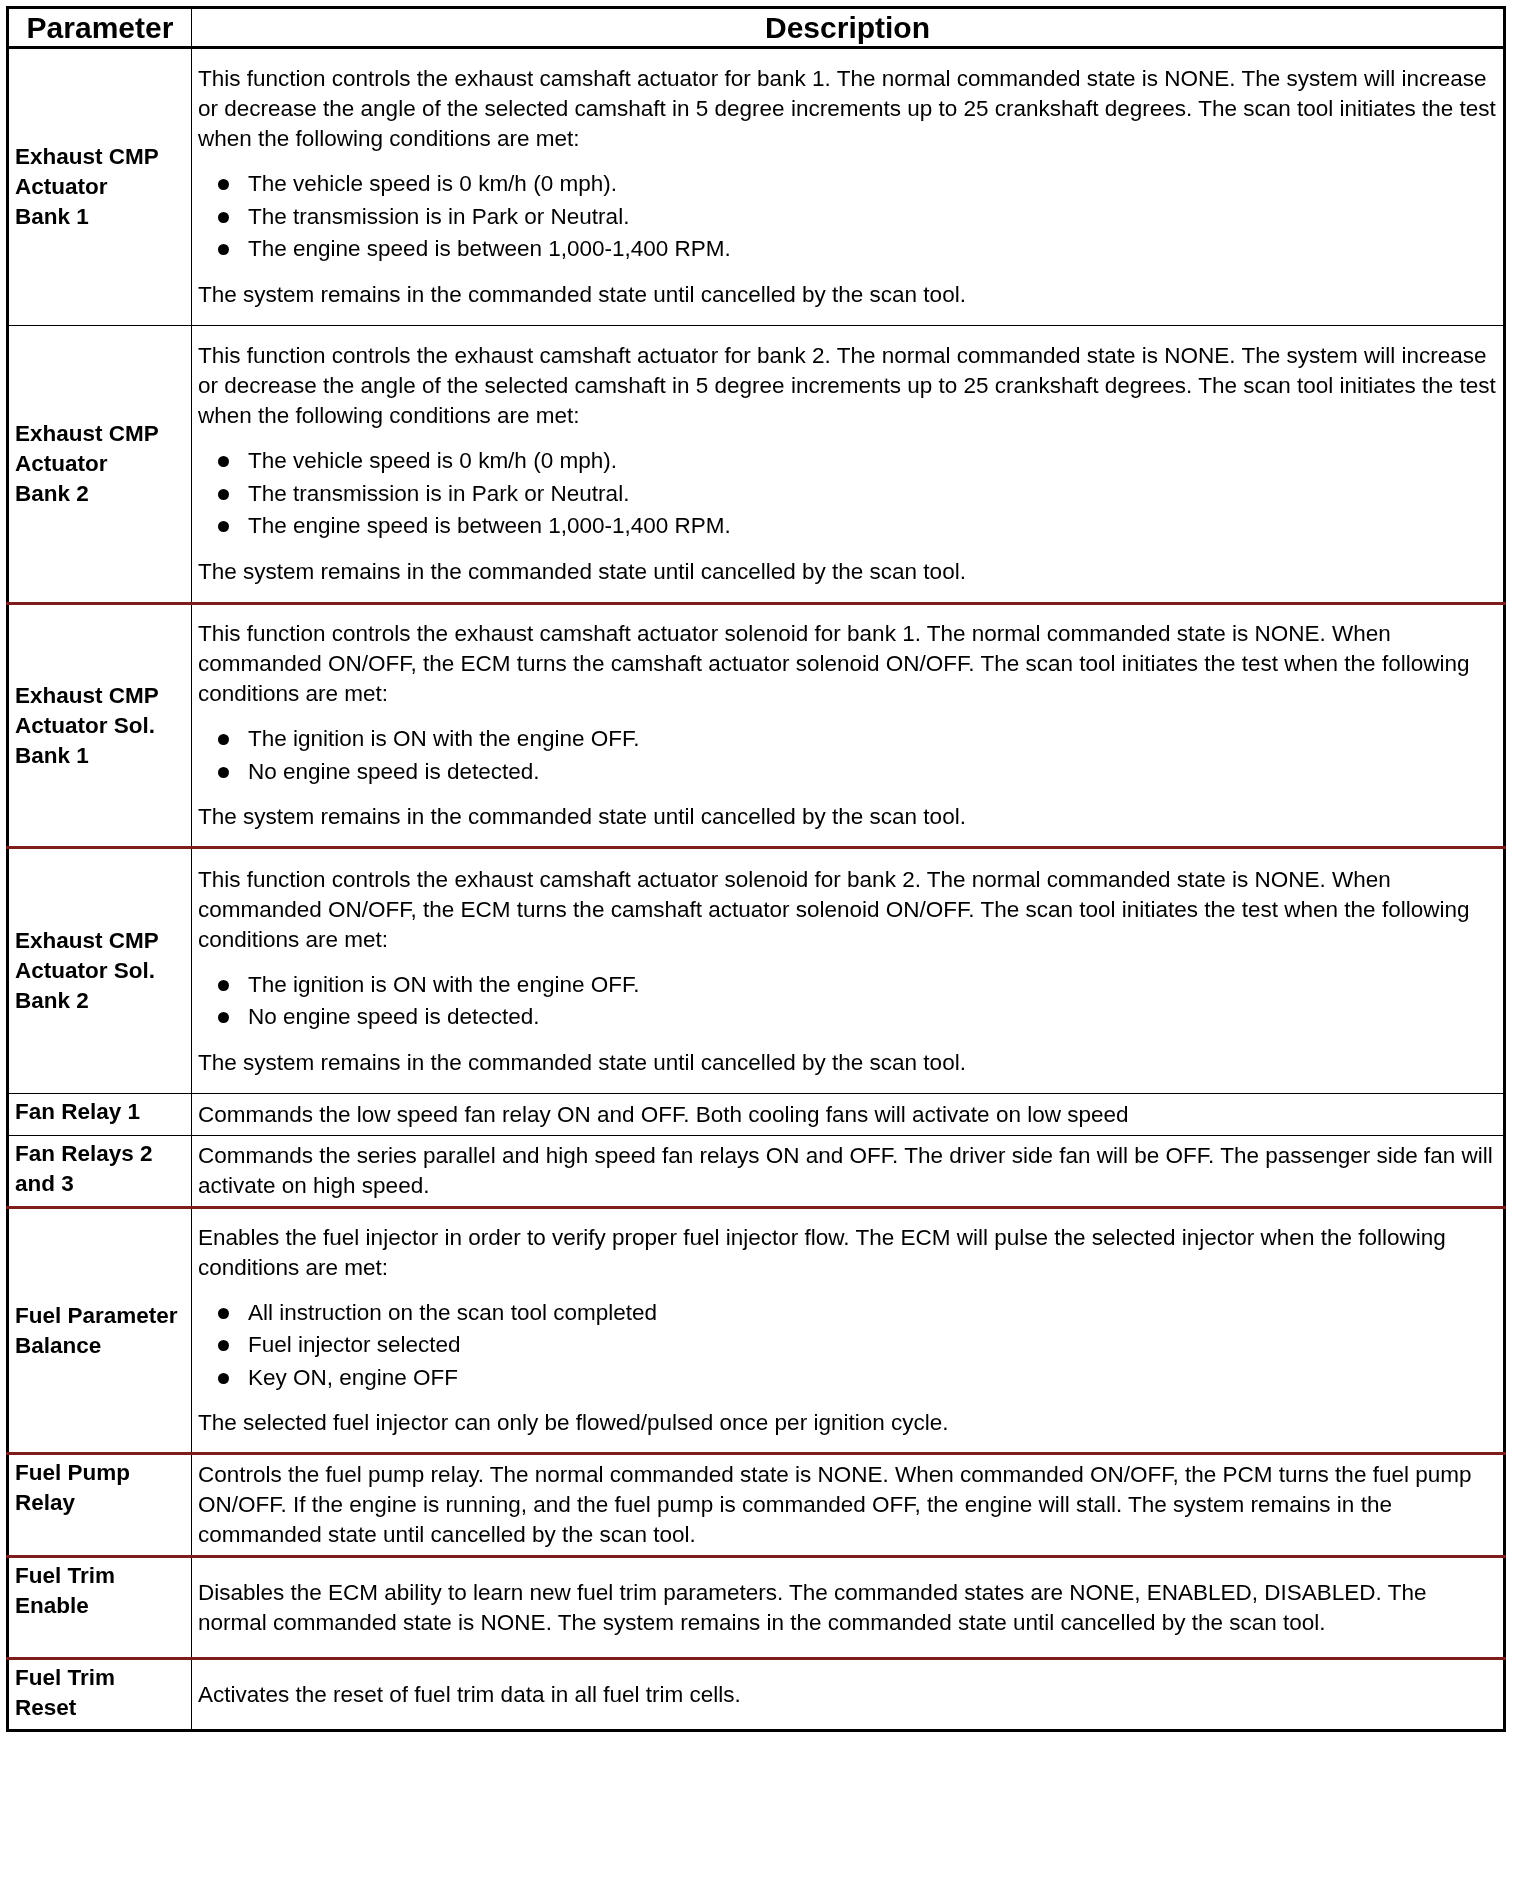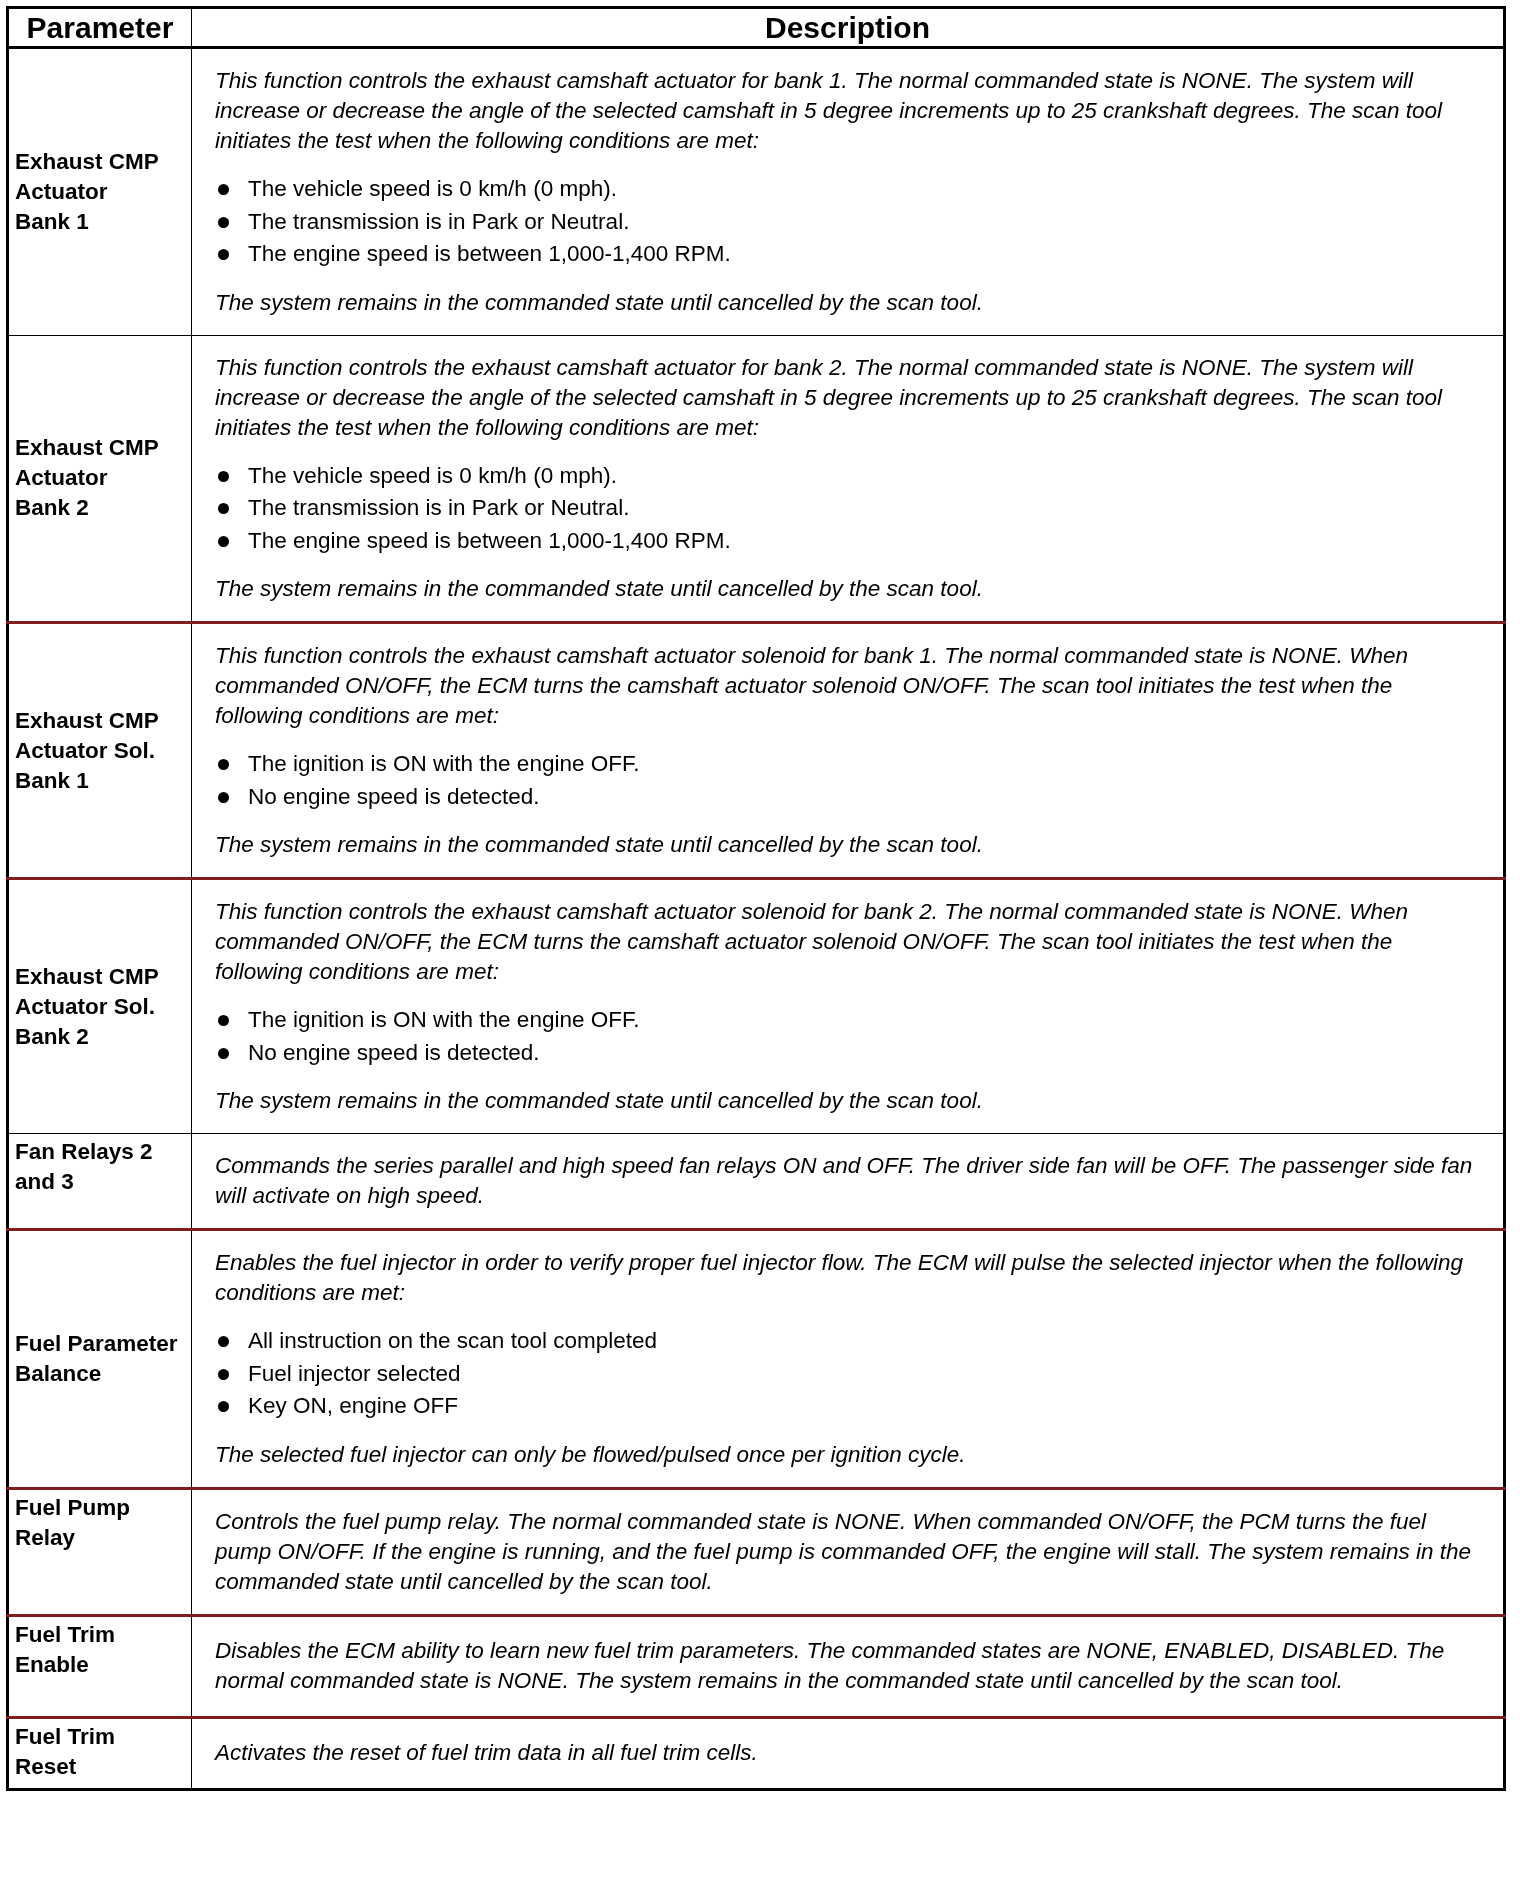--- a/index.html
+++ b/index.html
@@ -15,21 +15,21 @@
   table.spec th, table.spec td {
     border: 1.5px solid #000; vertical-align: middle; text-align: left;
     padding: 0 6px; box-sizing: border-box;
   }
   table.spec thead th {
     border-bottom: 3px solid #000; font-weight: bold; text-align: center; height: 40px;
     font-size: 30px;
   }
   td.param { padding-left: 5px; padding-right: 4px; font-weight: bold; }
   td.desc { vertical-align: top; padding-top: 3px; padding-bottom: 2px; }
-  .p { margin: 17px; font-style: italic; }
+  .p { margin: 0; }
   ul.bullets { list-style: none; margin: 14px 0 14px 0; padding: 0 0 0 20px; }
   ul.bullets li { position: relative; padding-left: 30px; line-height: 32.5px; }
   ul.bullets li .dot { position: absolute; left: 0; top: 11px; width: 11px; height: 11px;
                        border-radius: 50%; background: #000; }
   tr.heavy td { border-top: 3px solid #7f1d1d; }
 </style>
 </head>
 <body>
 
 <table class="spec">
@@ -99,20 +99,28 @@
         </td>
         <td class="desc">
           <p class="p">This function controls the exhaust camshaft actuator solenoid for bank 2. The normal commanded state is NONE. When commanded ON/OFF, the ECM turns the camshaft actuator solenoid ON/OFF. The scan tool initiates the test when the following conditions are met:</p>
           <ul class="bullets">
             <li><span class="dot"></span><span>The ignition is ON with the engine OFF.</span></li>
             <li><span class="dot"></span><span>No engine speed is detected.</span></li>
           </ul>
           <p class="p">The system remains in the commanded state until cancelled by the scan tool.</p>
         </td>
       </tr>
+      <tr style="height: 42px;">
+        <td class="param" style="vertical-align: top; padding-top: 3px;">
+          <div>Fan Relay 1</div>
+        </td>
+        <td class="desc">
+          <p class="p">Commands the low speed fan relay ON and OFF. Both cooling fans will activate on low speed</p>
+        </td>
+      </tr>
       <tr style="height: 72px;">
         <td class="param" style="vertical-align: top; padding-top: 3px;">
           <div>Fan Relays 2</div>
           <div>and 3</div>
         </td>
         <td class="desc">
           <p class="p">Commands the series parallel and high speed fan relays ON and OFF. The driver side fan will be OFF. The passenger side fan will activate on high speed.</p>
         </td>
       </tr>
       <tr class="heavy" style="height: 246px;">

